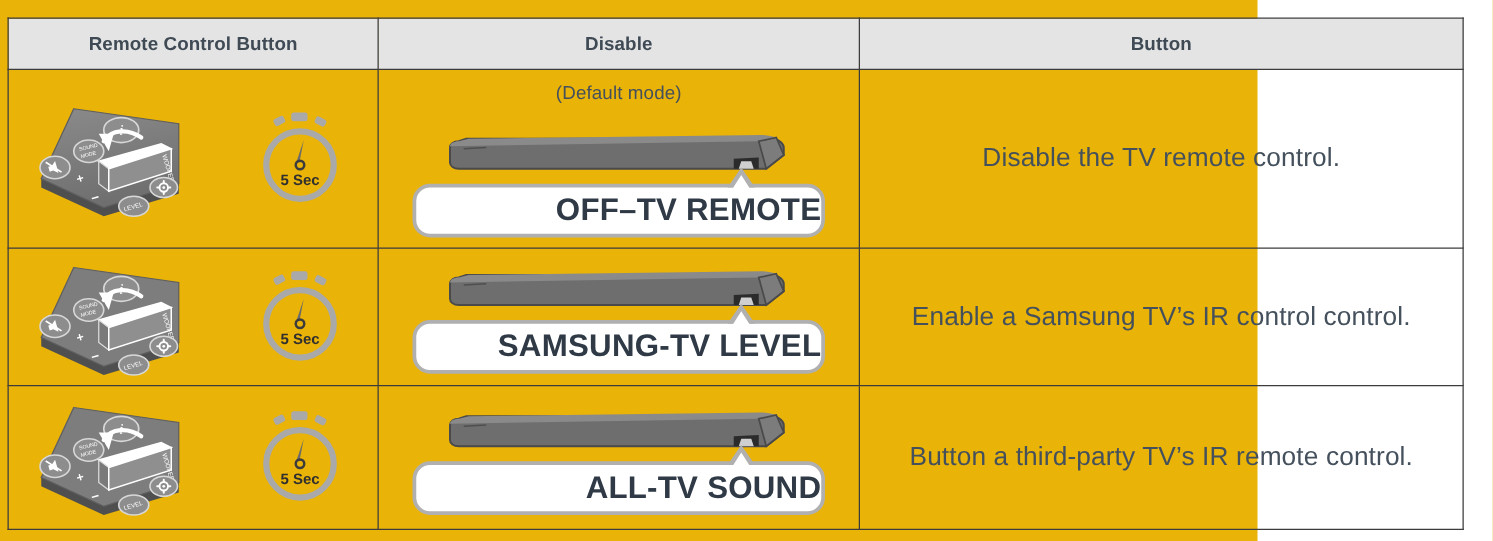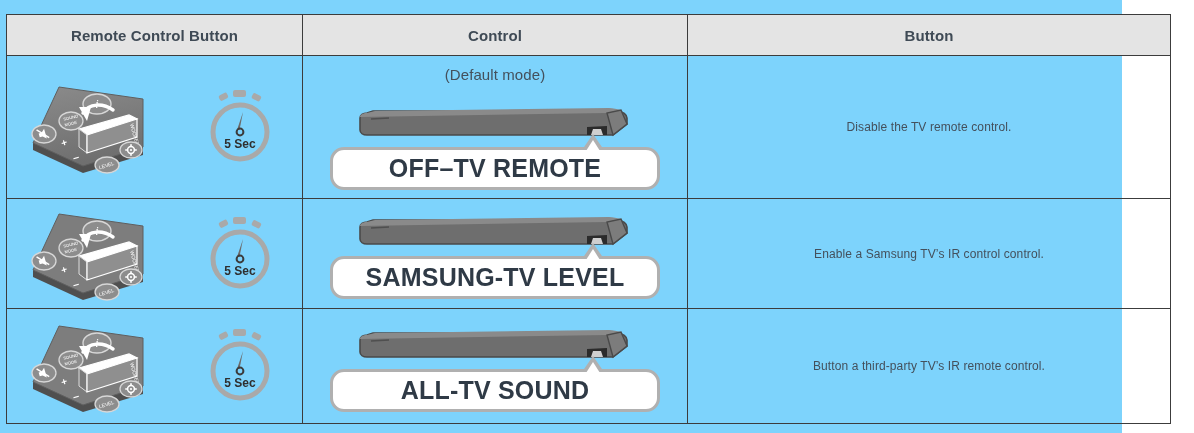--- a/index.html
+++ b/index.html
@@ -7,23 +7,23 @@
     padding: 0;
     background: #ffffff;
     width: 1194px;
     height: 433px;
     overflow: hidden;
     font-family: "Liberation Sans", sans-serif;
   }
 
   #page {
     position: relative;
-    width: 1122px;
+    width: 1006px;
     height: 433px;
-    background: #7dd3fc;
+    background: #eab308;
   }
 
   
   table.spec-table {
     position: absolute;
     left: 6px;
     top: 14px;
     width: 1164px;
     border-collapse: collapse;
     table-layout: fixed;
@@ -104,21 +104,21 @@
     position: relative;
     box-sizing: border-box;
     width: 330px;
     height: 43px;
     margin: 0 auto;
     border: 3px solid #b0b0b0;
     border-radius: 14px;
     background: #ffffff;
     display: flex;
     align-items: center;
-    justify-content: center;
+    justify-content: flex-end;
   }
   .callout-label {
     font-size: 25px;
     font-weight: bold;
     color: #2f3a46;
     letter-spacing: .2px;
     white-space: nowrap;
   }
   
   .callout-tip-outer,
@@ -138,40 +138,40 @@
     top: -10px;
     left: 253px;
     border-left: 7px solid transparent;
     border-right: 7px solid transparent;
     border-bottom: 11px solid #ffffff;
   }
 
   
   .status-cell {
     text-align: center;
-    font-size: 12px;
+    font-size: 21px;
     color: #44505c;
     letter-spacing: .1px;
   }
 </style>
 </head>
 <body>
 
 <div id="page">
 
   <table class="spec-table">
     <colgroup>
       <col class="c1">
         <col class="c2">
         <col class="c3">
     </colgroup>
     <thead>
       <tr>
         <th>Remote Control Button</th>
-        <th>Control</th>
+        <th>Disable</th>
         <th>Button</th>
       </tr>
     </thead>
     <tbody>
 
       <tr class="r1">
         <td class="remote-cell">
           <div class="remote-wrap">
 
             <svg class="remote-svg" width="180" height="100" viewBox="0 0 180 100">

